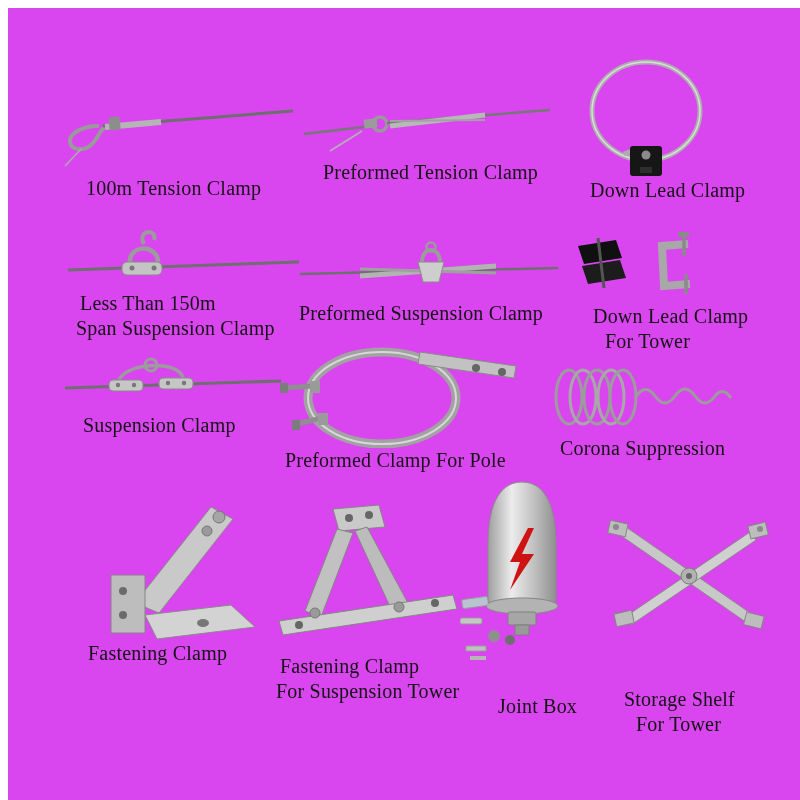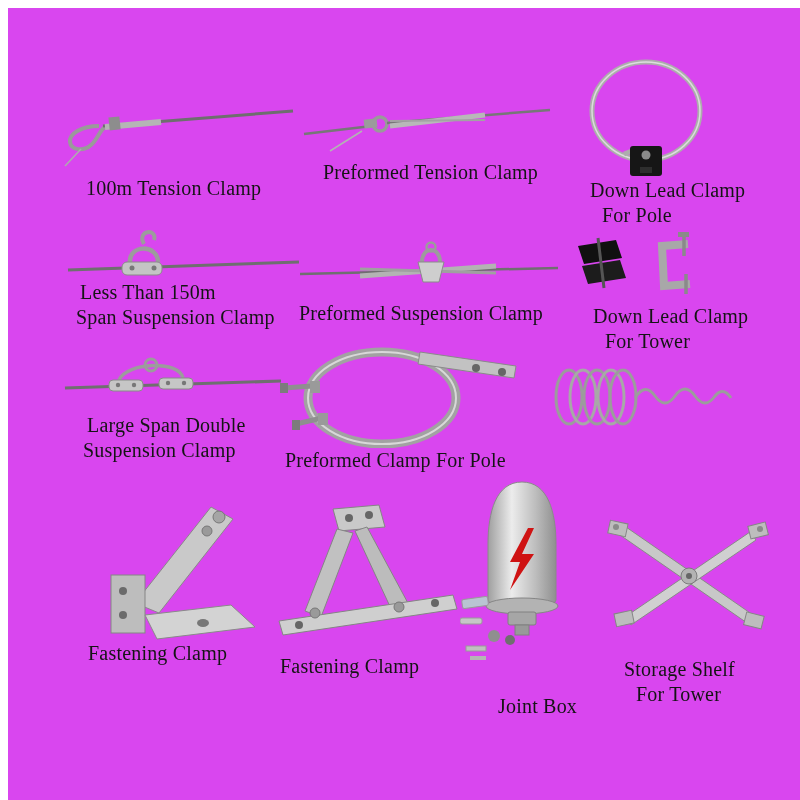--- a/index.html
+++ b/index.html
@@ -47,34 +47,33 @@
     <svg class="art" style="left:568px;top:48px;width:140px;height:128px" viewBox="0 0 140 128">
       <ellipse cx="70" cy="55" rx="54" ry="49" fill="none" stroke="#adadad" stroke-width="5"></ellipse>
       <ellipse cx="70" cy="55" rx="54" ry="49" fill="none" stroke="#dddddd" stroke-width="1.5"></ellipse>
       <path d="M48 98 L64 92" stroke="#adadad" stroke-width="5" fill="none"></path>
       <rect x="54" y="90" width="32" height="30" rx="3" fill="#161616"></rect>
       <circle cx="70" cy="99" r="4.5" fill="#8a8a8a"></circle>
       <rect x="64" y="111" width="12" height="6" fill="#2e2e2e"></rect>
     </svg>
     <div class="label" style="left:582px;top:170px;width:170px">
       <div>Down Lead Clamp</div>
-      <div class="ind">For Pole</div>
     </div>
   </div>
 
   <div>
     <svg class="art" style="left:58px;top:212px;width:235px;height:72px" viewBox="0 0 235 72">
       <path d="M2 50 L233 42" stroke="#6f6f6f" stroke-width="3" fill="none"></path>
       <path d="M78 24 C70 10 92 8 88 20" fill="none" stroke="#9c9c9c" stroke-width="4"></path>
       <path d="M64 43 C62 24 92 24 92 42" fill="none" stroke="#9c9c9c" stroke-width="4.5"></path>
       <rect x="56" y="42" width="40" height="13" rx="5" fill="#c4c4c4" stroke="#8a8a8a"></rect>
       <circle cx="66" cy="48" r="2.5" fill="#777777"></circle>
       <circle cx="88" cy="48" r="2.5" fill="#777777"></circle>
     </svg>
-    <div class="label" style="left:68px;top:272px;width:230px">
+    <div class="label" style="left:68px;top:283px;width:230px">
       <div style="margin-left:4px">Less Than 150m</div>
       <div>Span Suspension Clamp</div>
     </div>
   </div>
 
   <div>
     <svg class="art" style="left:290px;top:230px;width:262px;height:62px" viewBox="0 0 262 62">
       <line x1="2" y1="36" x2="260" y2="30" stroke="#6f6f6f" stroke-width="2.5"></line>
       <path d="M62 38 L198 28" stroke="#b3b3b3" stroke-width="5"></path>
       <path d="M62 31 L198 35" stroke="#a0a0a0" stroke-width="3"></path>
@@ -109,21 +108,20 @@
       <path d="M56 26 C64 8 116 6 120 24" fill="none" stroke="#9c9c9c" stroke-width="3.5"></path>
       <circle cx="88" cy="11" r="6" fill="none" stroke="#9c9c9c" stroke-width="3"></circle>
       <rect x="46" y="26" width="34" height="11" rx="4" fill="#c6c6c6" stroke="#8a8a8a"></rect>
       <rect x="96" y="24" width="34" height="11" rx="4" fill="#c6c6c6" stroke="#8a8a8a"></rect>
       <circle cx="55" cy="31" r="2.2" fill="#777777"></circle>
       <circle cx="71" cy="31" r="2.2" fill="#777777"></circle>
       <circle cx="105" cy="29" r="2.2" fill="#777777"></circle>
       <circle cx="121" cy="29" r="2.2" fill="#777777"></circle>
     </svg>
     <div class="label" style="left:75px;top:405px;width:220px">
-      <div style="margin-left:4px">Large Span Double</div>
       <div>Suspension Clamp</div>
     </div>
   </div>
 
   <div>
     <svg class="art" style="left:262px;top:328px;width:252px;height:112px" viewBox="0 0 252 112">
       <ellipse cx="112" cy="62" rx="74" ry="46" fill="none" stroke="#a2a2a2" stroke-width="9"></ellipse>
       <ellipse cx="112" cy="62" rx="74" ry="46" fill="none" stroke="#d8d8d8" stroke-width="2"></ellipse>
       <polygon points="150,16 246,30 244,42 148,28" fill="#c2c2c2" stroke="#8a8a8a"></polygon>
       <circle cx="206" cy="32" r="4" fill="#666666"></circle>
@@ -143,20 +141,21 @@
   <div>
     <svg class="art" style="left:545px;top:352px;width:180px;height:74px" viewBox="0 0 180 74">
       <ellipse cx="16" cy="37" rx="13" ry="27" fill="none" stroke="#9c9c9c" stroke-width="3"></ellipse>
       <ellipse cx="30" cy="37" rx="13" ry="27" fill="none" stroke="#a8a8a8" stroke-width="3"></ellipse>
       <ellipse cx="44" cy="37" rx="13" ry="27" fill="none" stroke="#9c9c9c" stroke-width="3"></ellipse>
       <ellipse cx="58" cy="37" rx="13" ry="27" fill="none" stroke="#a8a8a8" stroke-width="3"></ellipse>
       <ellipse cx="70" cy="37" rx="13" ry="27" fill="none" stroke="#9c9c9c" stroke-width="3"></ellipse>
       <path d="M82 38 Q92 22 102 36 Q112 50 122 36 Q132 22 142 36 Q152 50 162 36 Q170 26 178 38" fill="none" stroke="#9c9c9c" stroke-width="3"></path>
     </svg>
     <div class="label" style="left:552px;top:428px;width:200px">
+      <div>Corona Suppression</div>
     </div>
   </div>
 
   <div>
     <svg class="art" style="left:75px;top:483px;width:190px;height:150px" viewBox="0 0 190 150">
       <polygon points="52,112 128,16 150,28 76,122" fill="#c9c9c9" stroke="#8a8a8a"></polygon>
       <circle cx="136" cy="26" r="6" fill="#a5a5a5" stroke="#777777"></circle>
       <circle cx="124" cy="40" r="5" fill="#9a9a9a" stroke="#777777"></circle>
       <rect x="28" y="84" width="34" height="58" fill="#bdbdbd" stroke="#858585"></rect>
       <circle cx="40" cy="100" r="4" fill="#6b6b6b"></circle>
@@ -177,20 +176,21 @@
       <polygon points="66,26 34,108 50,114 82,30" fill="#c1c1c1" stroke="#858585"></polygon>
       <polygon points="96,24 138,102 122,110 84,28" fill="#bcbcbc" stroke="#858585"></polygon>
       <polygon points="8,118 182,92 186,106 12,132" fill="#cfcfcf" stroke="#858585"></polygon>
       <circle cx="28" cy="122" r="4" fill="#666666"></circle>
       <circle cx="164" cy="100" r="4" fill="#666666"></circle>
       <circle cx="44" cy="110" r="5" fill="#9a9a9a" stroke="#777777"></circle>
       <circle cx="128" cy="104" r="5" fill="#9a9a9a" stroke="#777777"></circle>
     </svg>
     <div class="label" style="left:268px;top:646px;width:210px">
       <div style="margin-left:4px">Fastening Clamp</div>
+      <div>For Suspension Tower</div>
     </div>
   </div>
 
   <div>
     <svg class="art" style="left:452px;top:470px;width:125px;height:192px" viewBox="0 0 125 192">
       <defs>
         <linearGradient id="domeG" x1="0" y1="0" x2="1" y2="0">
           <stop offset="0" stop-color="#9f9f9f"></stop>
           <stop offset="0.35" stop-color="#ececec"></stop>
           <stop offset="0.7" stop-color="#bdbdbd"></stop>
@@ -220,19 +220,19 @@
       <polygon points="147,26 153,34 28,119 22,111" fill="#d0d0d0" stroke="#8a8a8a"></polygon>
       <rect x="6" y="16" width="18" height="13" fill="#bdbdbd" stroke="#858585" transform="rotate(12 15 22)"></rect>
       <rect x="146" y="18" width="18" height="13" fill="#bdbdbd" stroke="#858585" transform="rotate(-14 155 24)"></rect>
       <rect x="142" y="108" width="18" height="13" fill="#bdbdbd" stroke="#858585" transform="rotate(14 151 114)"></rect>
       <rect x="12" y="106" width="18" height="13" fill="#bdbdbd" stroke="#858585" transform="rotate(-12 21 112)"></rect>
       <circle cx="86" cy="70" r="8" fill="#b3b3b3" stroke="#7d7d7d"></circle>
       <circle cx="86" cy="70" r="3" fill="#666666"></circle>
       <circle cx="13" cy="21" r="3" fill="#8a8a8a"></circle>
       <circle cx="157" cy="23" r="3" fill="#8a8a8a"></circle>
     </svg>
-    <div class="label" style="left:616px;top:649px;width:160px">
+    <div class="label" style="left:616px;top:679px;width:160px">
       <div>Storage Shelf</div>
       <div class="ind">For Tower</div>
     </div>
   </div>
 
 </div>
 
 </body></html>

